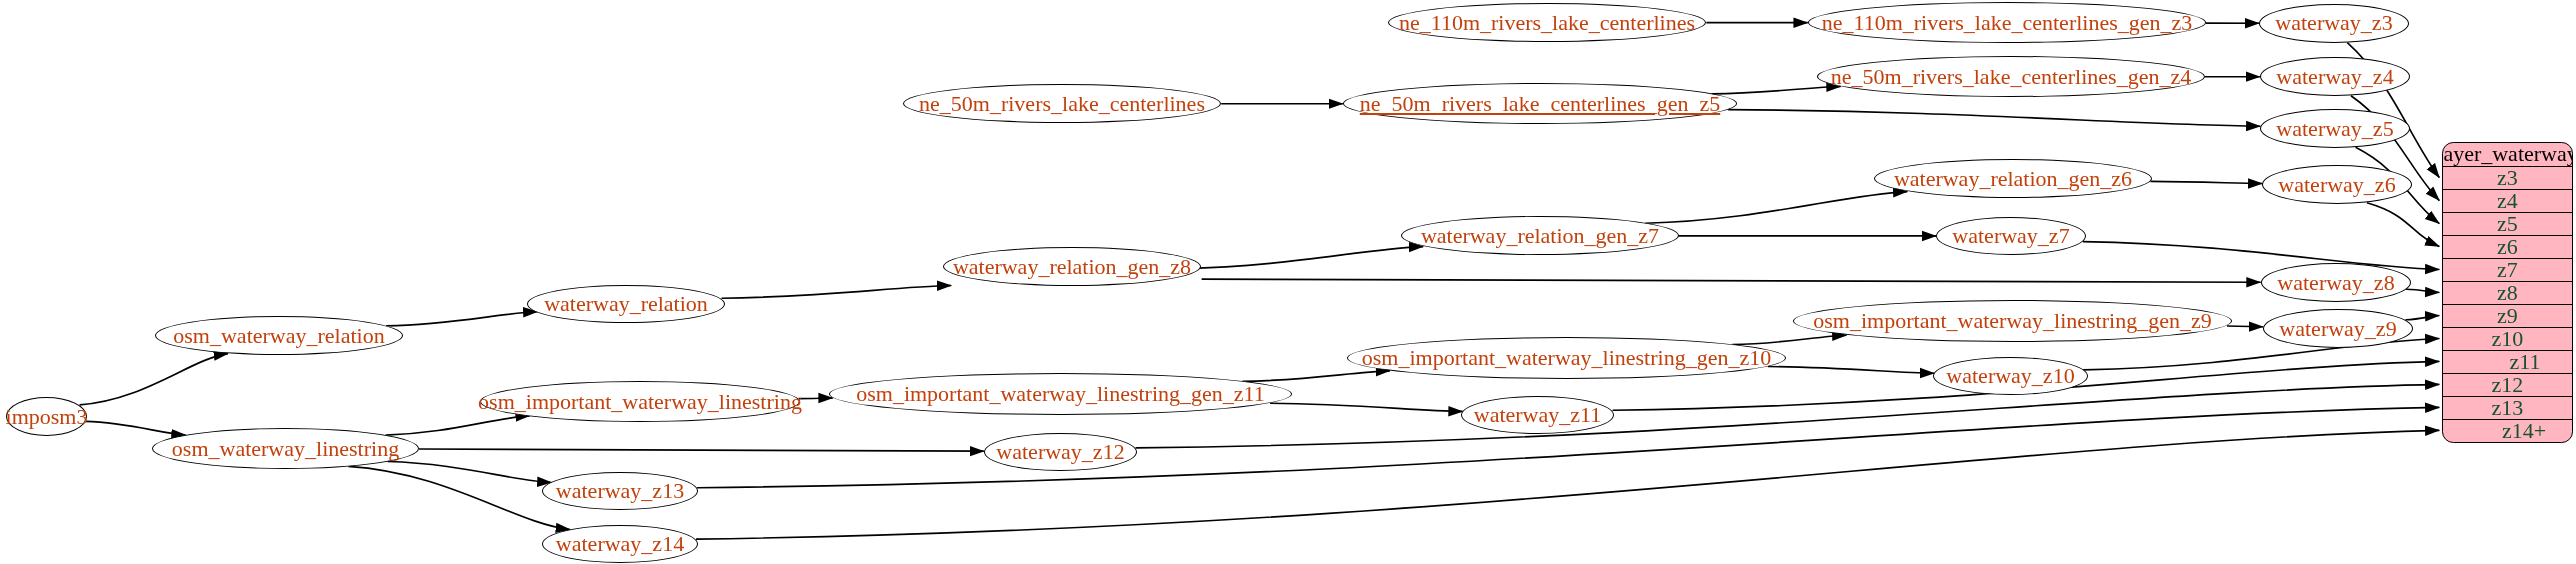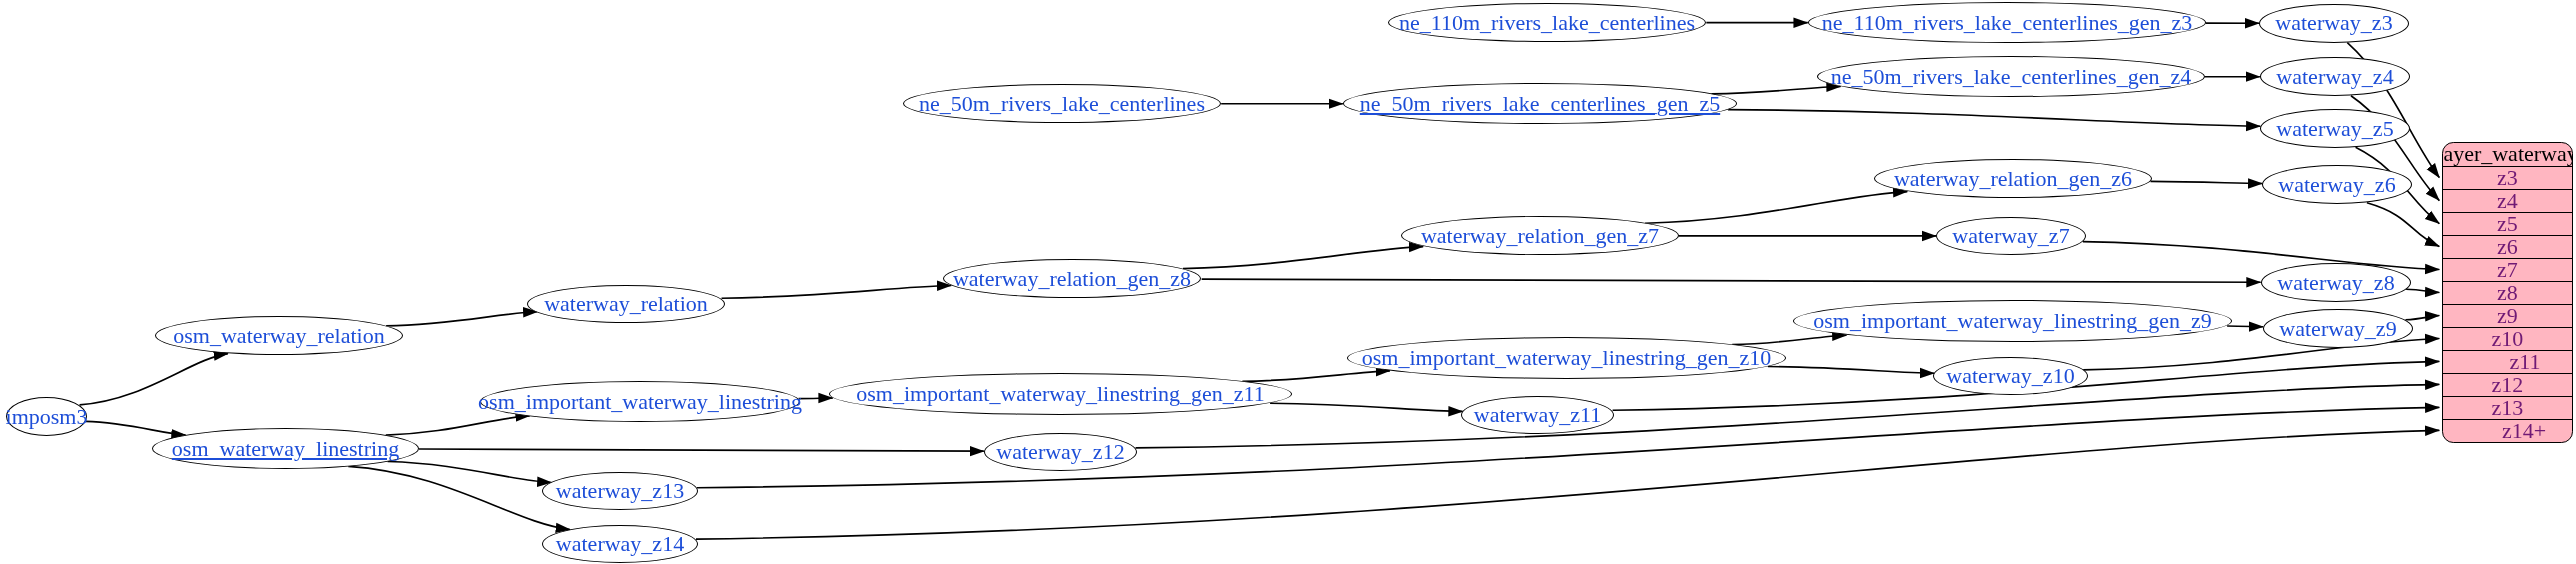--- a/index.html
+++ b/index.html
@@ -12,42 +12,42 @@
   }
   #edge-layer { position: absolute; left: 0; top: 0; }
   #edge-layer path.edge { fill: none; stroke: var(--stroke, #000); stroke-width: 2.2; }
   .node {
     position: absolute;
     box-sizing: border-box;
     border: 1.7px solid var(--stroke, #000);
     border-radius: 50%;
     background: var(--node-fill, #fff);
     display: flex; align-items: center; justify-content: center;
-    font-size: 22px; color: #1d4ed8; white-space: nowrap;
+    font-size: 22px; color: #c2410c; white-space: nowrap;
     z-index: 2;
   }
   #record {
     position: absolute;
     box-sizing: border-box;
     border: 1.8px solid var(--stroke, #000);
     border-radius: 11.3px;
     background: var(--record-fill, #ffb6c1);
     overflow: hidden;
     z-index: 2;
   }
   .rec-header {
     box-sizing: border-box;
     display: flex; align-items: center; justify-content: center;
     font-size: 22px; color: #000; white-space: nowrap;
   }
   .rec-row {
     box-sizing: border-box;
     border-top: 1.7px solid var(--stroke, #000);
     display: flex; align-items: center; justify-content: center;
-    font-size: 22px; color: #701a75; white-space: nowrap;
+    font-size: 22px; color: #14532d; white-space: nowrap;
   }
 </style>
 </head>
 <body>
 
 <div id="canvas">
 
   <svg id="edge-layer" width="2576" height="565" viewBox="0 0 3430 752">
     <defs>
       <marker id="arrowhead" markerUnits="userSpaceOnUse" markerWidth="22" markerHeight="17" refX="19" refY="8.5" orient="auto">
@@ -95,39 +95,39 @@
       </g>
   </svg>
 
   <div id="nodes">
       <div class="node" style="left: 6px; top: 397px; width: 81px; height: 39px;">
         <span>imposm3</span>
       </div>
       <div class="node" style="left: 155px; top: 316px; width: 248px; height: 39px;">
         <span>osm_waterway_relation</span>
       </div>
-      <div class="node" style="left: 152px; top: 428px; width: 267px; height: 41px; text-decoration: underline;">
+      <div class="node" style="left: 152px; top: 428px; width: 267px; height: 41px;">
         <span>osm_waterway_linestring</span>
       </div>
       <div class="node" style="left: 527px; top: 285px; width: 198px; height: 38px; justify-content: center;">
         <span>waterway_relation</span>
       </div>
       <div class="node" style="left: 480px; top: 381px; width: 320px; height: 41px;">
         <span>osm_important_waterway_linestring</span>
       </div>
       <div class="node" style="left: 542px; top: 472px; width: 156px; height: 38px;">
         <span>waterway_z13</span>
       </div>
       <div class="node" style="left: 542px; top: 525px; width: 156px; height: 38px;">
         <span>waterway_z14</span>
       </div>
       <div class="node" style="left: 903px; top: 84px; width: 318px; height: 39px;">
         <span>ne_50m_rivers_lake_centerlines</span>
       </div>
-      <div class="node" style="left: 943px; top: 259px; width: 258px; height: 39px; text-align: right;">
+      <div class="node" style="left: 943px; top: 247px; width: 258px; height: 39px; text-align: right;">
         <span>waterway_relation_gen_z8</span>
       </div>
       <div class="node" style="left: 829px; top: 373px; width: 463px; height: 42px;">
         <span>osm_important_waterway_linestring_gen_z11</span>
       </div>
       <div class="node" style="left: 984px; top: 433px; width: 153px; height: 38px;">
         <span>waterway_z12</span>
       </div>
       <div class="node" style="left: 1388px; top: 3px; width: 318px; height: 39px;">
         <span>ne_110m_rivers_lake_centerlines</span>

